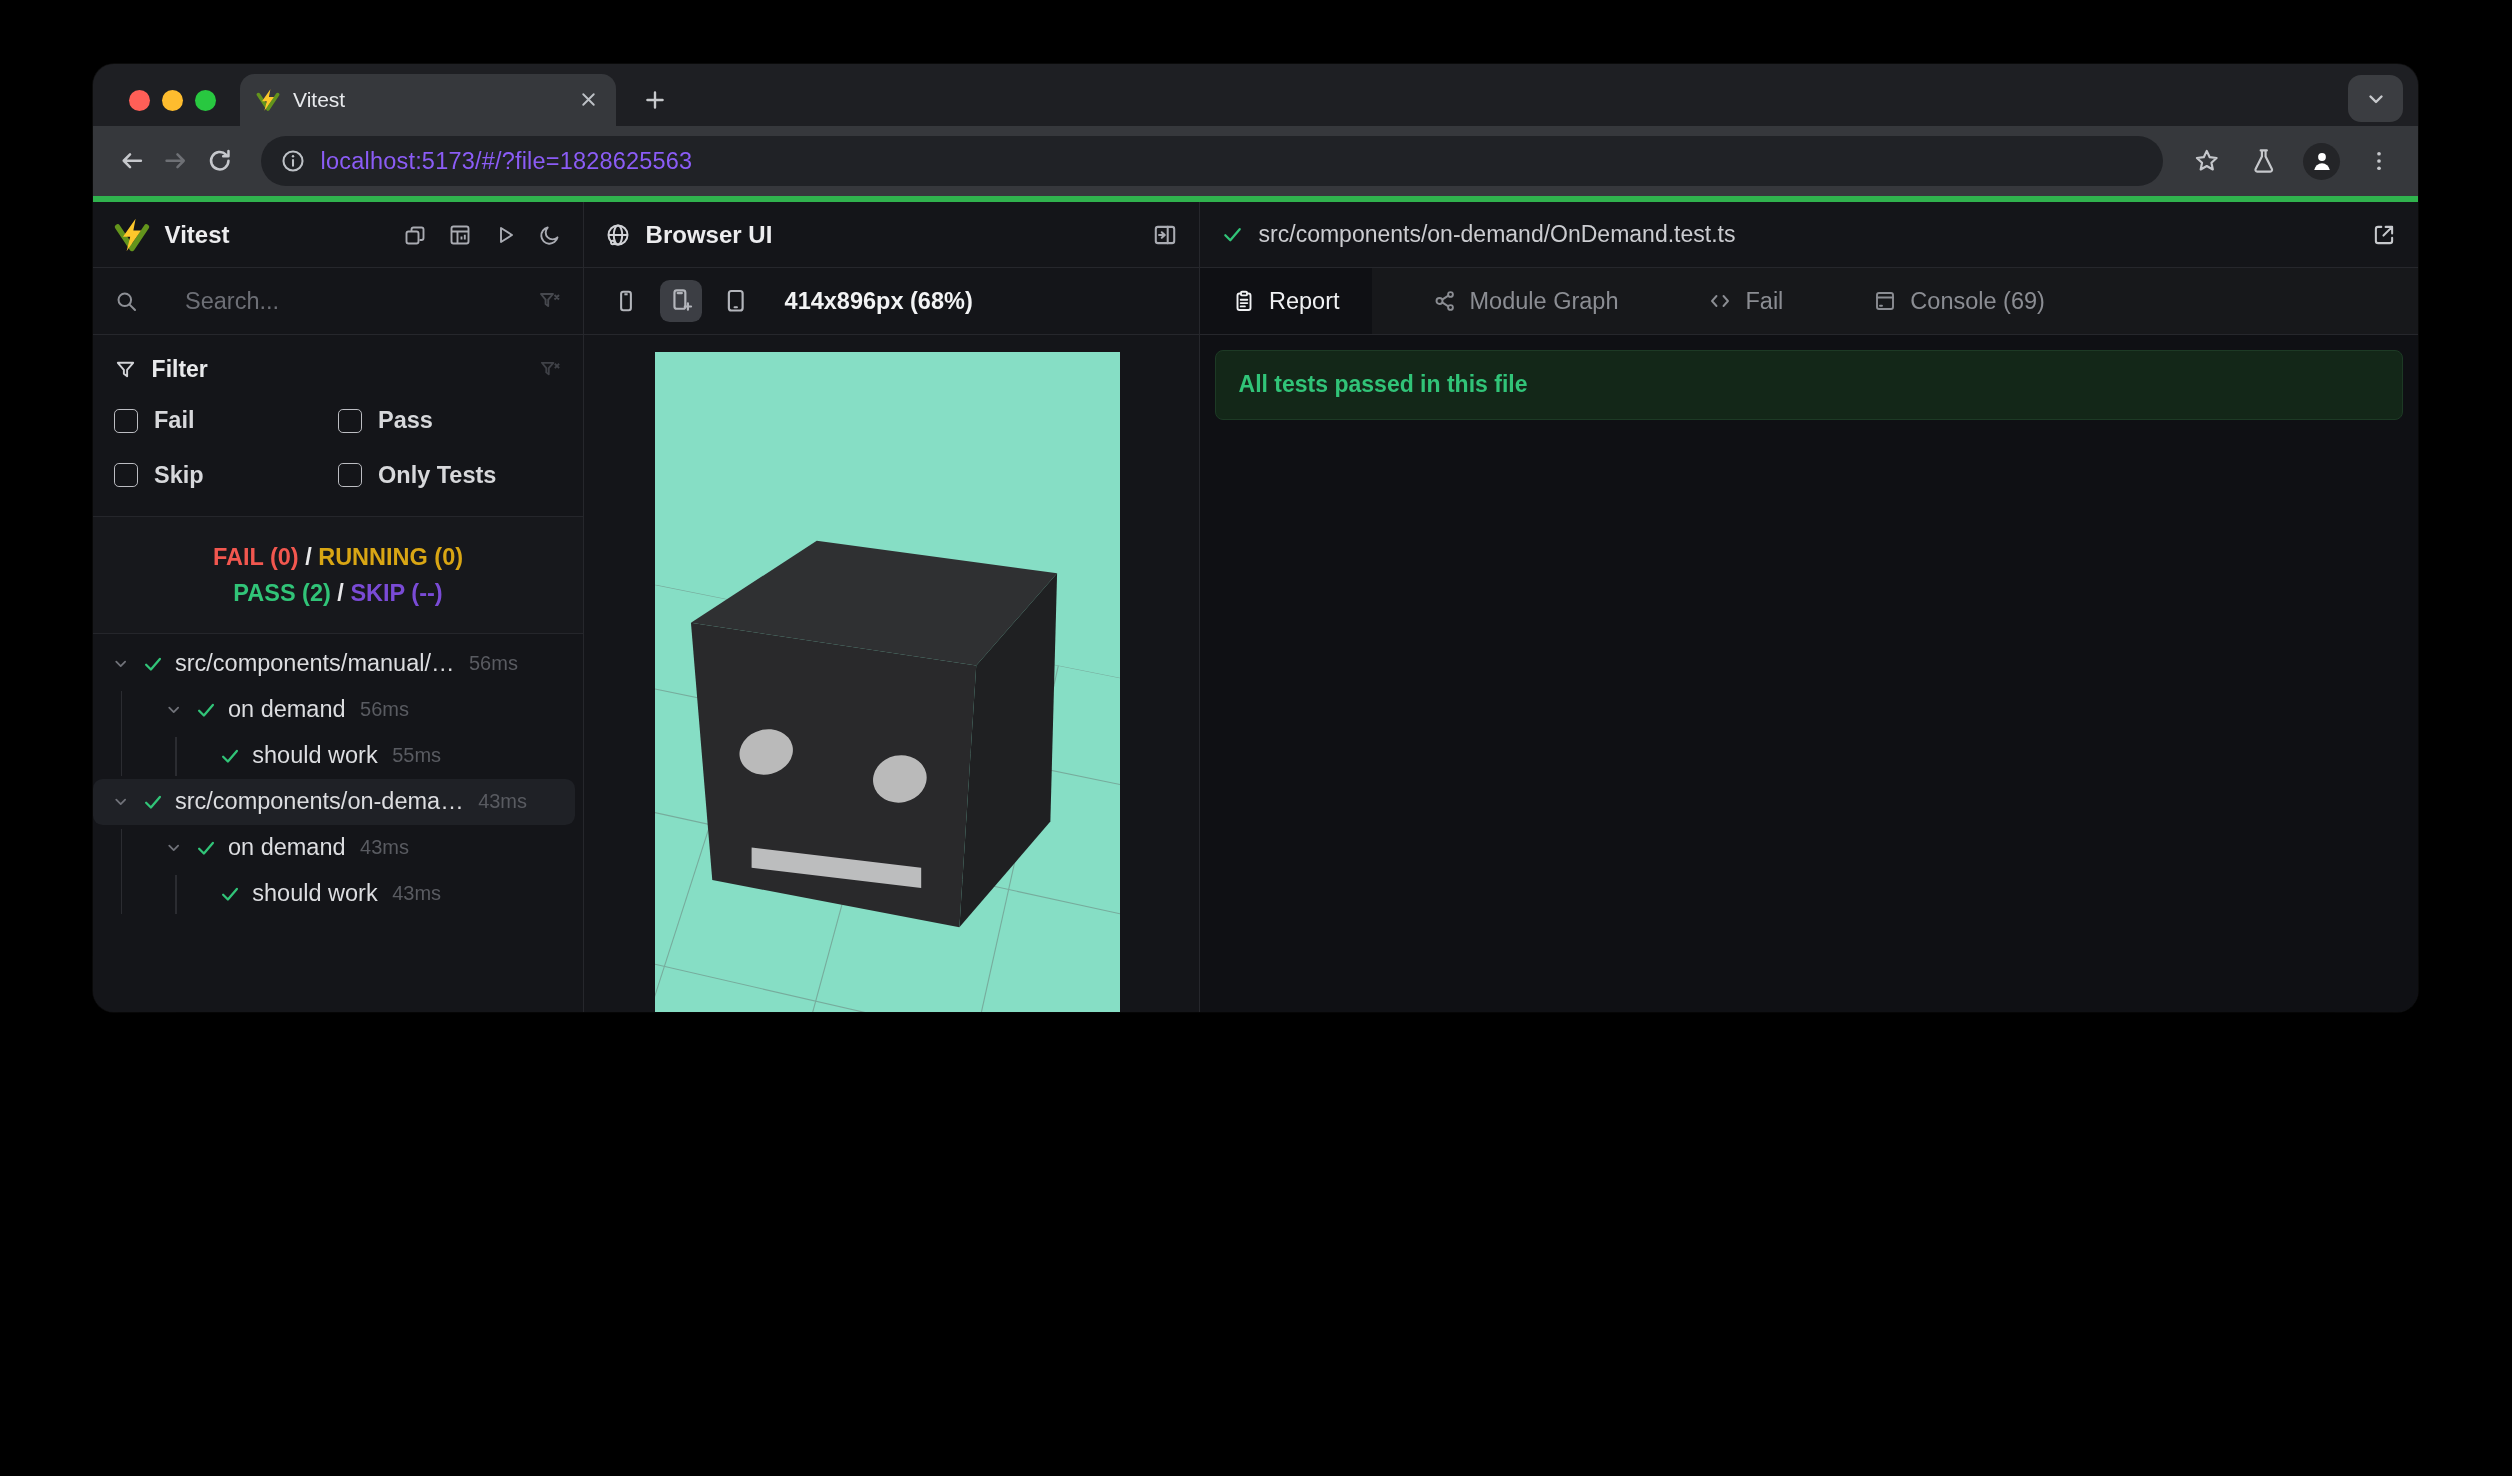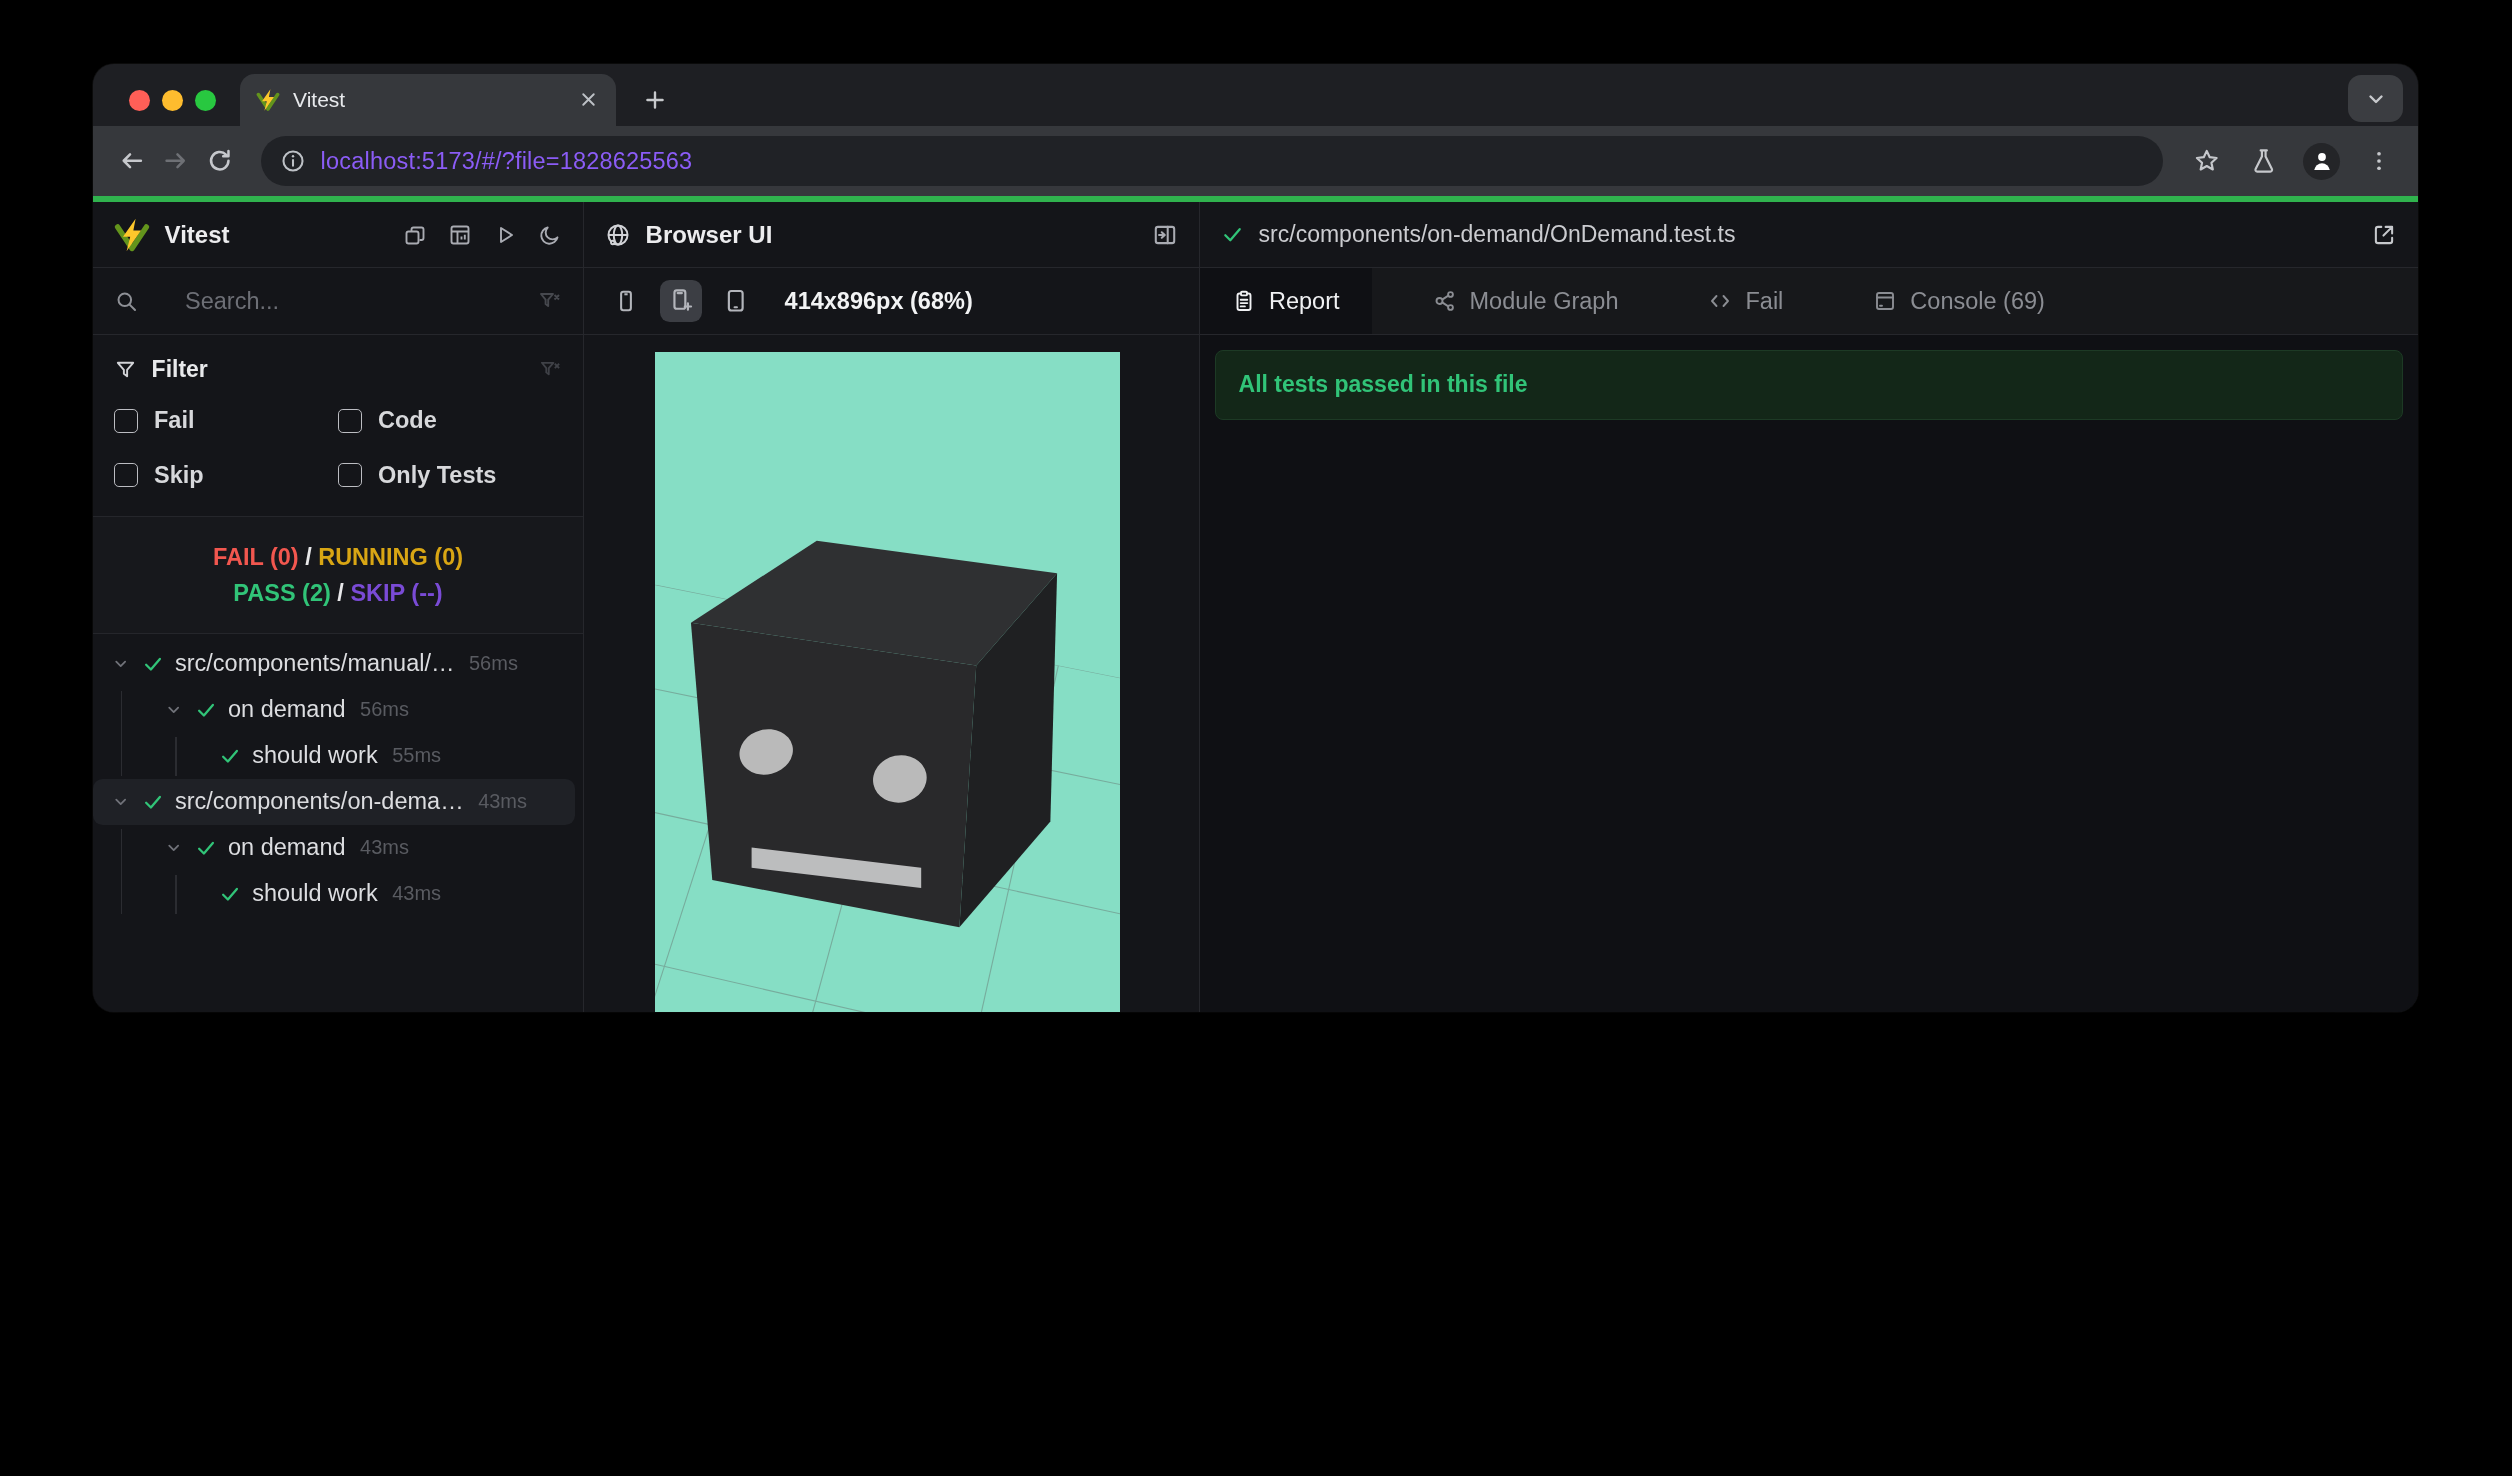--- a/index.html
+++ b/index.html
@@ -268,21 +268,21 @@
               </svg>
           </span>
         </div>
         <div class="cb-grid">
           <label class="cb">
             <span class="cb-box"></span>
             <span>Fail</span>
           </label>
           <label class="cb">
             <span class="cb-box"></span>
-            <span>Code</span>
+            <span>Pass</span>
           </label>
           <label class="cb">
             <span class="cb-box"></span>
             <span>Skip</span>
           </label>
           <label class="cb">
             <span class="cb-box"></span>
             <span>Only Tests</span>
           </label>
         </div>

